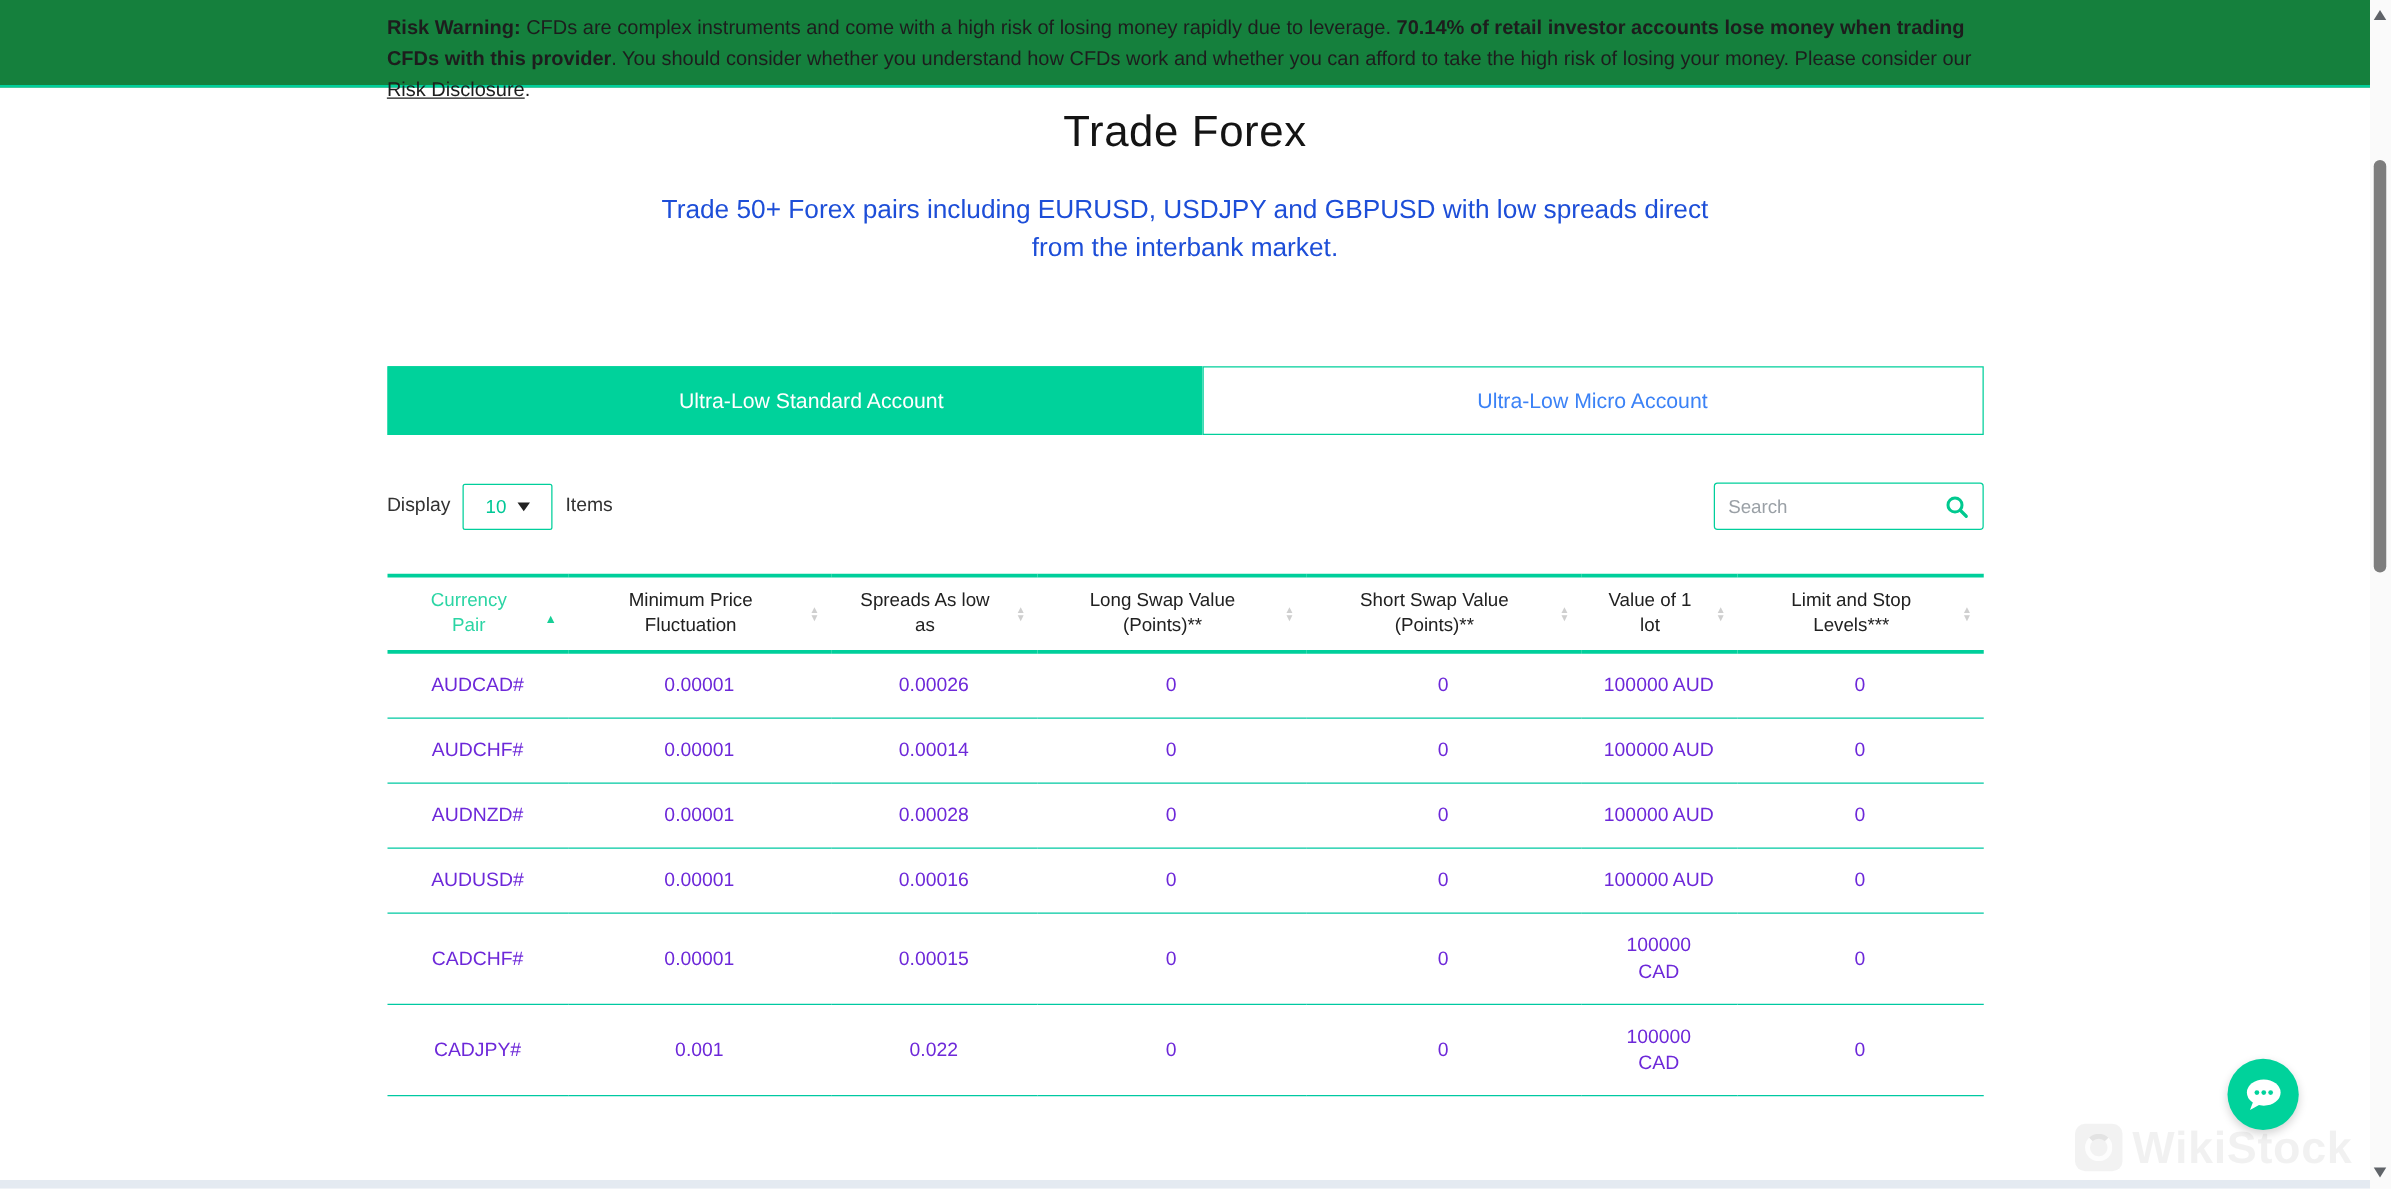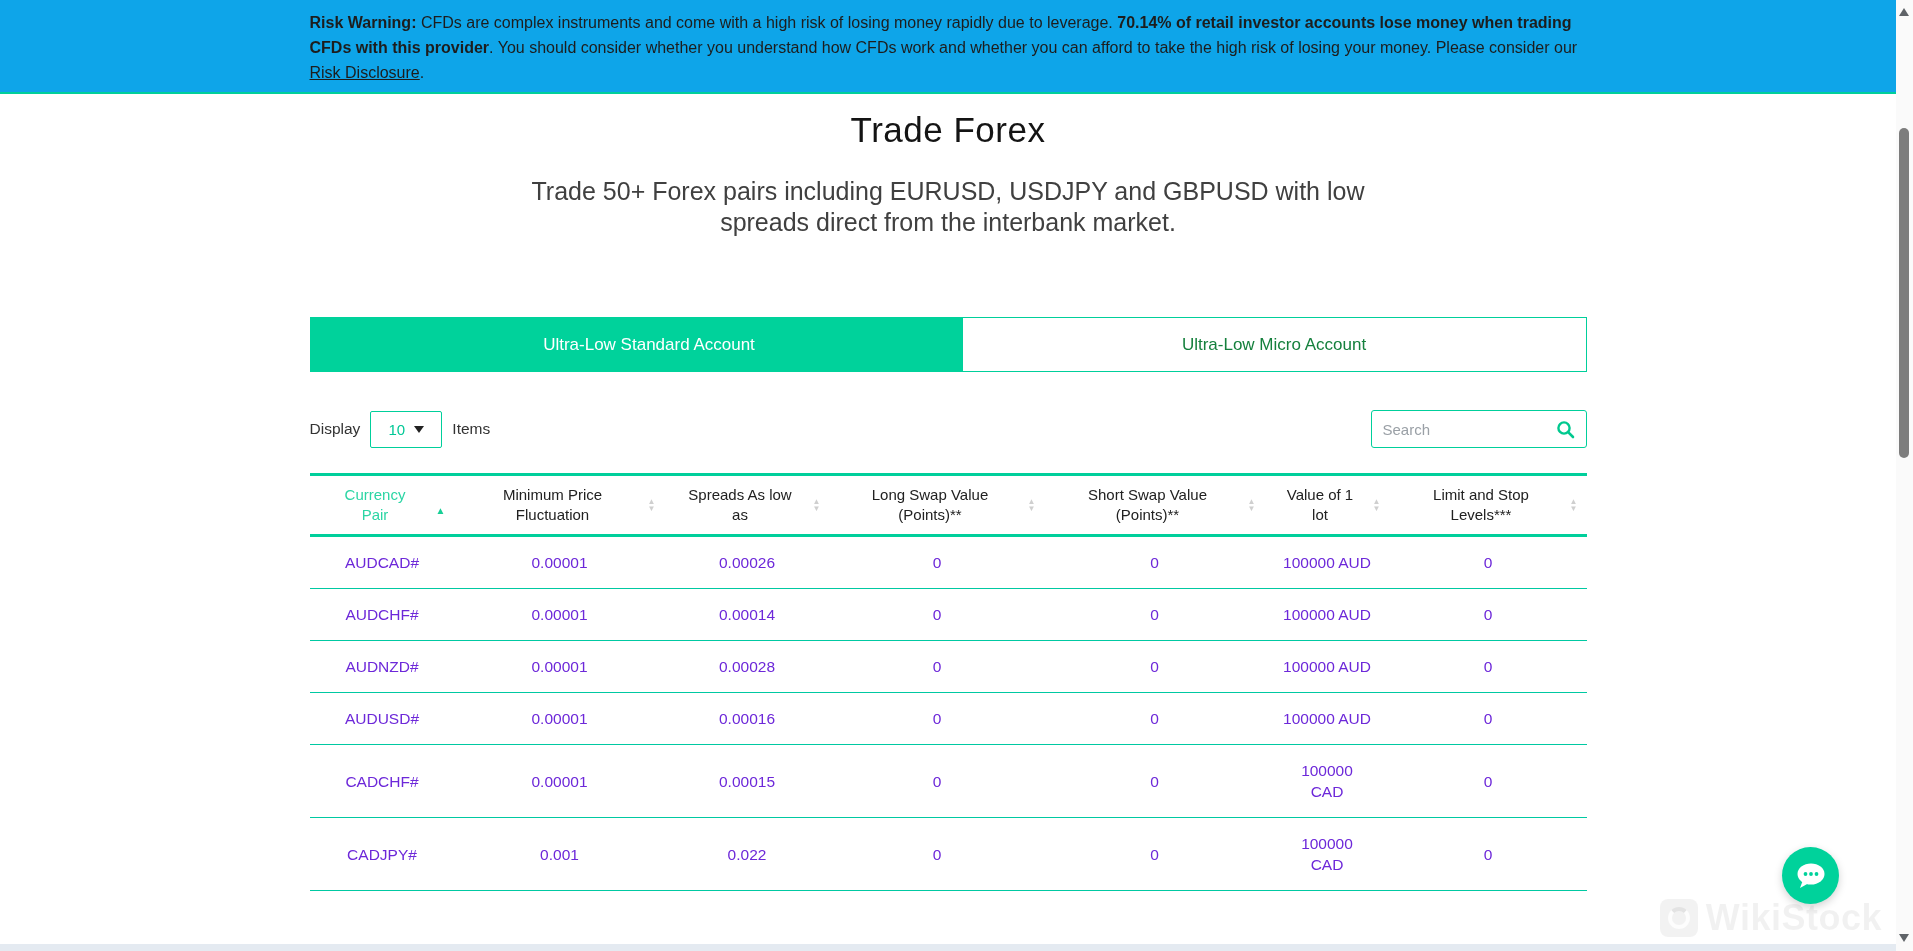--- a/index.html
+++ b/index.html
@@ -1,36 +1,36 @@
 <!DOCTYPE html>
 <html><head>
 <meta charset="utf-8">
 <style>
   * { margin:0; padding:0; box-sizing:border-box; }
   html,body { width:1913px; height:951px; overflow:hidden; background:#fff;
               font-family:"Liberation Sans", sans-serif; color:#212121; }
   .page { position:absolute; left:0; top:0; width:1896px; height:951px; overflow:hidden; }
 
   
-  .banner { height:94px; background:#0ea5e9; border-bottom:2px solid #00cf9b; }
+  .banner { height:70px; background:#15803d; border-bottom:2px solid #00cf9b; }
   .banner-text { width:1277px; margin:0 auto; padding-top:10px;
                  font-size:16px; line-height:25px; color:#1d1d1d; }
   .banner-text b { font-weight:700; }
   .banner-link { color:#1d1d1d; text-decoration:underline; cursor:pointer; }
 
   
   .content { width:1277px; margin:0 auto; }
   .hero-title { margin-top:16px; font-size:35px; font-weight:400; letter-spacing:.5px;
                 text-align:center; color:#141414; }
-  .hero-sub { margin:26px auto 14px; max-width:850px; font-size:25px; line-height:31px;
-              text-align:center; color:#404040; }
+  .hero-sub { margin:26px auto 14px; max-width:850px; font-size:21px; line-height:31px;
+              text-align:center; color:#1d4ed8; }
 
   
   .tabs { display:flex; margin-top:79px; height:55px; }
-  .tab { flex:1; border:1px solid #00cf9b; background:#fff; color:#15803d;
+  .tab { flex:1; border:1px solid #00cf9b; background:#fff; color:#3b82f6;
          font-family:"Liberation Sans",sans-serif; font-size:17px; cursor:pointer;
          display:flex; align-items:center; justify-content:center; }
   .tab.active { background:#00d29b; border-color:#00d29b; color:#fff;padding-left:27px; }
 
   
   .controls { margin-top:38px; display:flex; align-items:center; }
   .ctl-label { font-size:15.5px; color:#333; }
   .display-select { margin:0 10px; width:72px; height:37px; border:1.5px solid #00cf9b;
                     border-radius:2px; background:#fff; display:flex; align-items:center;
                     justify-content:center; gap:9px; cursor:pointer; }
@@ -38,21 +38,21 @@
   .caret-down { width:0; height:0; border-left:5.5px solid transparent;
                 border-right:5.5px solid transparent; border-top:7px solid #222; }
   .spacer { flex:1; }
   .search-box { width:216px; height:38px; border:1.5px solid #00cf9b; border-radius:3px;
                 background:#fff; display:flex; align-items:center; padding:0 11px; }
   .search-box input { flex:1; border:none; outline:none; font-size:15px; color:#333;
                       font-family:"Liberation Sans",sans-serif; background:transparent; min-width:0; }
   .search-box input::placeholder { color:#9aa0a6; }
 
   
-  table.forex { margin-top:25px; width:100%; border-collapse:collapse; table-layout:fixed; }
+  table.forex { margin-top:35px; width:100%; border-collapse:collapse; table-layout:fixed; }
   thead tr { border-top:3px solid #00cf9b; border-bottom:3px solid #00cf9b; }
   th { position:relative; font-weight:400; font-size:15px; line-height:20px;
        color:#212121; padding:9px 18px 9px 4px; text-align:center; cursor:pointer; }
   th .th-label { display:inline-block; vertical-align:middle; }
   th.sorted .th-label { color:#2bd5a4; }
   th:nth-child(1) .th-label { max-width:72px; }
   th:nth-child(2) .th-label { max-width:118px; }
   th:nth-child(3) .th-label { max-width:112px; }
   th:nth-child(4) .th-label { max-width:132px; }
   th:nth-child(5) .th-label { max-width:138px; }

